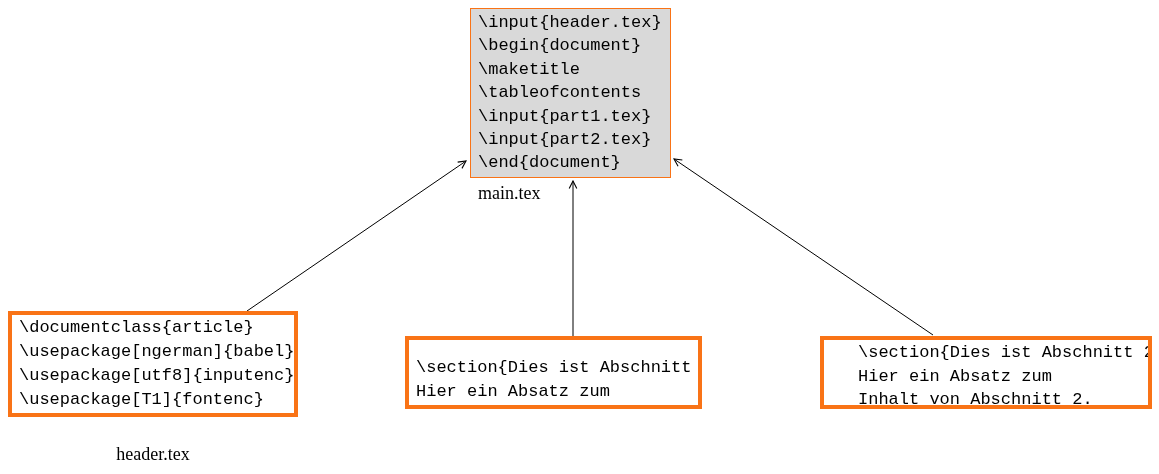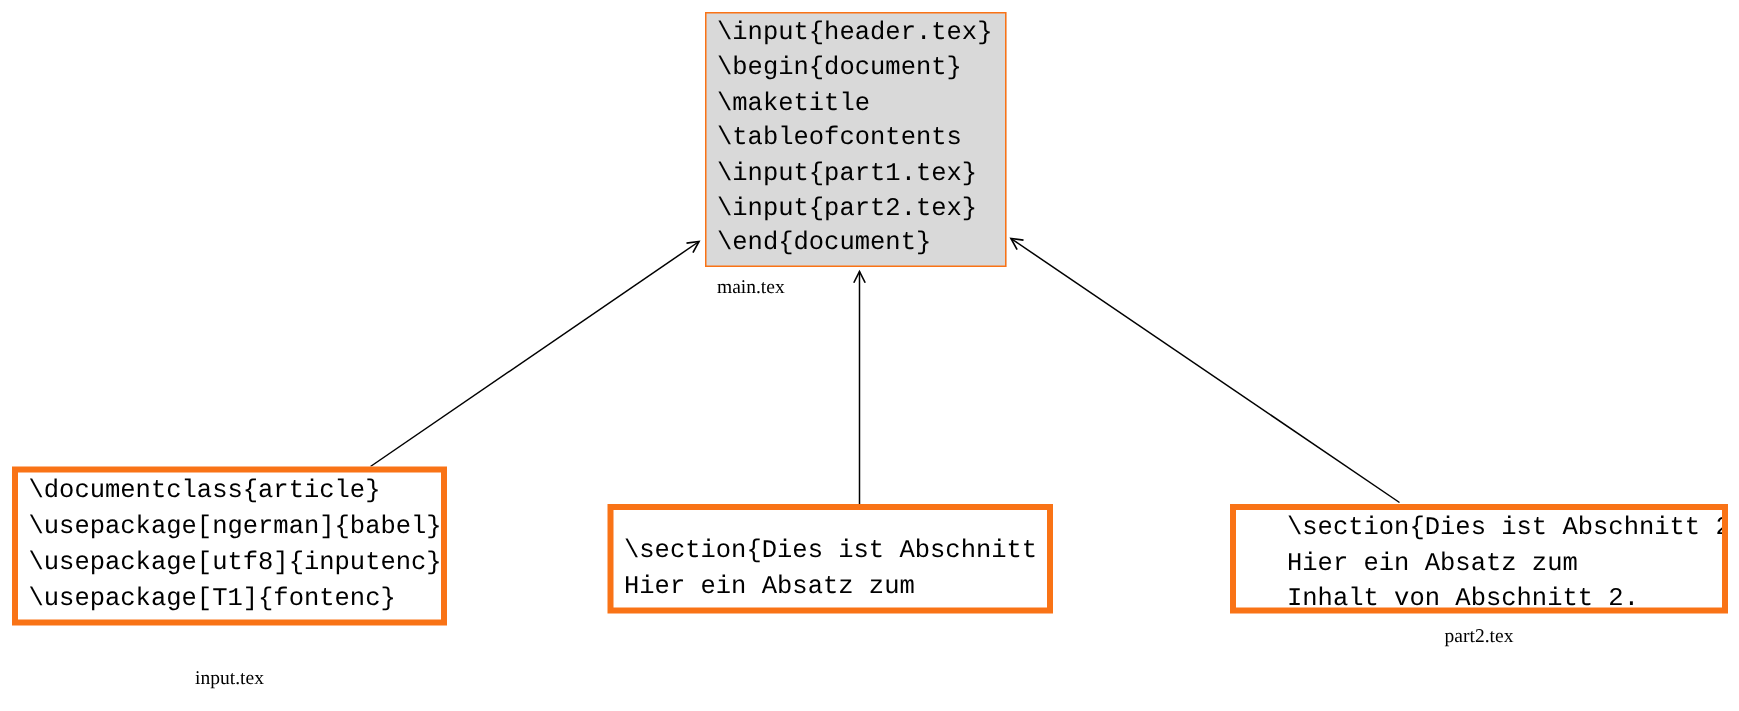--- a/index.html
+++ b/index.html
@@ -66,21 +66,21 @@
     top: 336px;
     width: 332px;
     height: 73px;
     padding-top: 1px;
     line-height: 23.5px;
     padding-left: 34px;
   }
   .filelabel {
     position: absolute;
     font-family: "Liberation Serif", "DejaVu Serif", serif;
-    font-size: 13px;
+    font-size: 18px;
     color: #000000;
     white-space: nowrap;
   }
   #main-label   { left: 478px; top: 183px; }
   #header-label { left: 8px;   top: 444px; width: 290px; text-align: center; }
   #part1-label  { left: 405px; top: 416px; width: 328px; text-align: center; }
   #part2-label  { left: 820px; top: 416px; width: 332px; text-align: center; }
 </style>
 </head>
 <body>
@@ -115,18 +115,17 @@
   <div class="codebox" id="part1-box">\section{Dies ist Abschnitt 1}
 Hier ein Absatz zum
 Inhalt von Abschnitt 1.</div>
 
   <div class="codebox" id="part2-box">\section{Dies ist Abschnitt 2}
 Hier ein Absatz zum
 Inhalt von Abschnitt 2.</div>
 
   <div class="filelabel" id="main-label">main.tex</div>
 
-  <div class="filelabel" id="header-label">input.tex</div>
+  <div class="filelabel" id="header-label">header.tex</div>
 
 
-  <div class="filelabel" id="part2-label">part2.tex</div>
 
 </div>
 
 </body></html>

